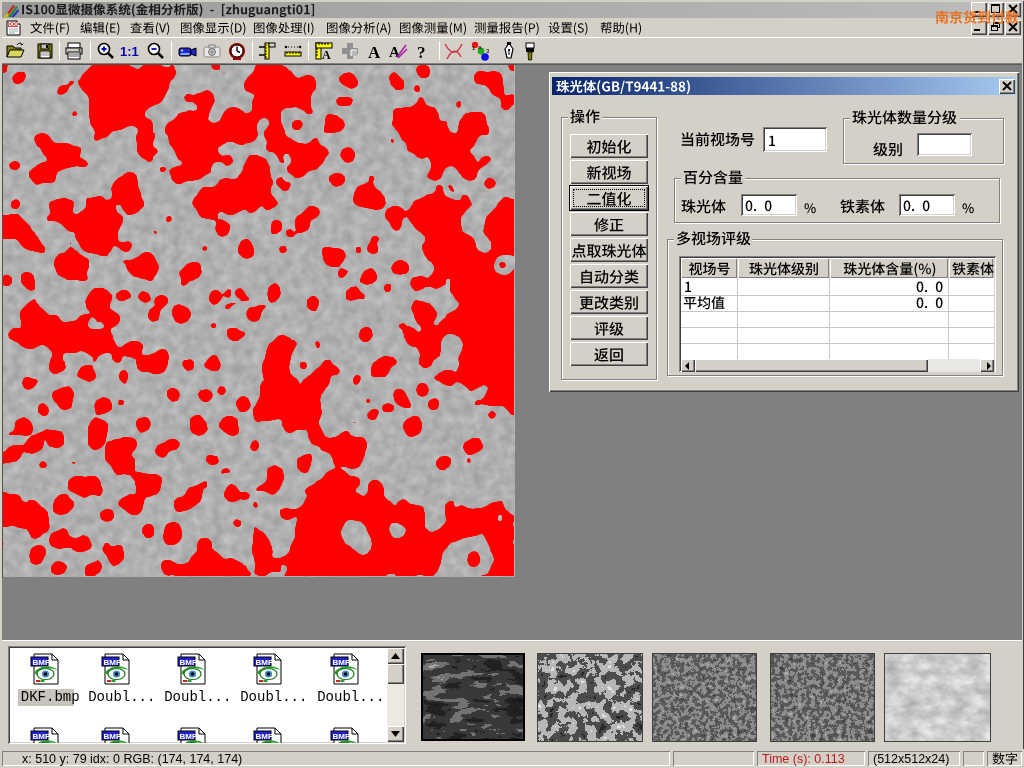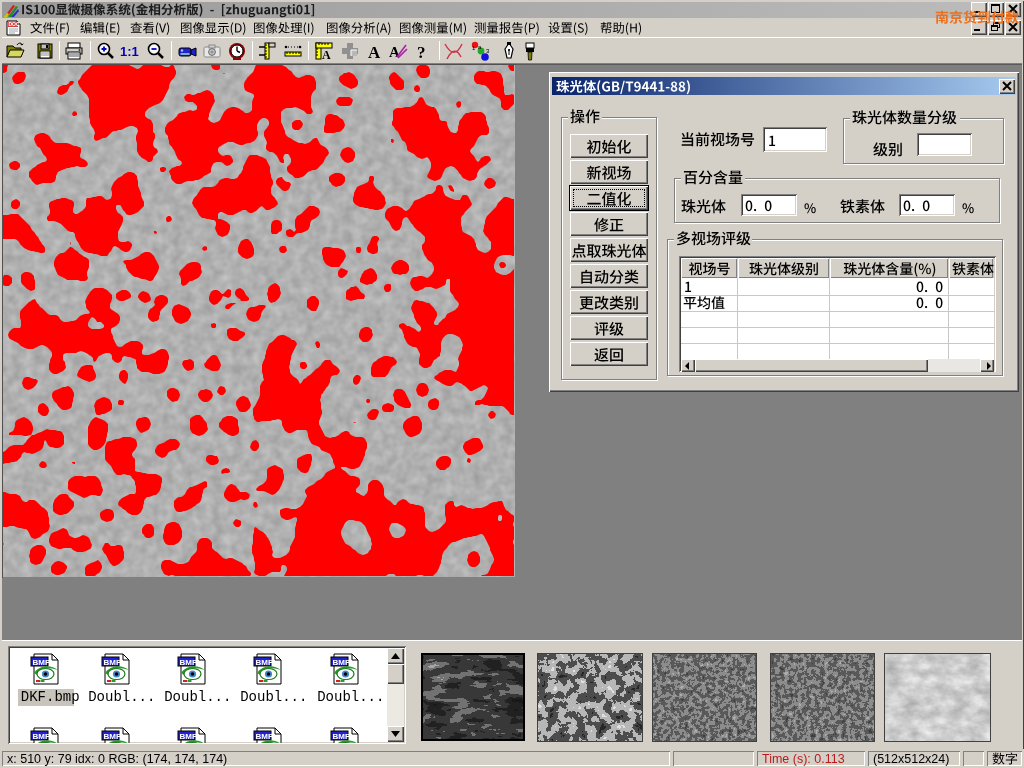--- a/index.html
+++ b/index.html
@@ -459,21 +459,21 @@
           <feFuncB type="linear" slope="0.35" intercept="0.63"></feFuncB>
           <feFuncA type="linear" slope="0" intercept="1"></feFuncA>
         </feComponentTransfer>
       </filter>
     </defs>
 <rect width="107" height="89" fill="#909090"></rect>
 <rect width="107" height="89" filter="url(#th5)"></rect>
 </svg>
 <div class="abs" style="left:0px;top:749px;width:1024px;height:19px;background:#d4d0c8"></div>
 <div class="abs sunkthin" style="left:2px;top:751px;width:668px;height:15px"></div>
-<div class="abs" style="left:7px;top:752px;font-size:12.5px;color:#000;white-space:pre">x: 510 y: 79 idx: 0 RGB: (174, 174, 174)</div>
+<div class="abs" style="left:22px;top:752px;font-size:12.5px;color:#000;white-space:pre">x: 510 y: 79 idx: 0 RGB: (174, 174, 174)</div>
 <div class="abs sunkthin" style="left:673px;top:751px;width:81px;height:15px"></div>
 <div class="abs sunkthin" style="left:757px;top:751px;width:108px;height:15px"></div>
 <div class="abs" style="left:762px;top:752px;font-size:12.5px;color:#b91c1c;white-space:pre">Time (s): 0.113</div>
 <div class="abs sunkthin" style="left:868px;top:751px;width:92px;height:15px"></div>
 <div class="abs" style="left:873px;top:752px;font-size:12.5px;color:#000;white-space:pre">(512x512x24)</div>
 <div class="abs sunkthin" style="left:963px;top:751px;width:21px;height:15px"></div>
 <div class="abs sunkthin" style="left:987px;top:751px;width:35px;height:15px"></div>
 <svg class="abs" style="left:0;top:0;pointer-events:none" width="1024" height="768" viewBox="0 0 1024 768">
     <path transform="translate(21.0,14.2) scale(0.012600,-0.012600)" d="M91 0H239V741H91Z" fill="#1c1c1c"></path>
     <path transform="translate(25.2,14.2) scale(0.012600,-0.012600)" d="M312 -14C483 -14 584 89 584 210C584 317 525 375 435 412L338 451C275 477 223 496 223 549C223 598 263 627 328 627C390 627 439 604 486 566L561 658C501 719 415 754 328 754C179 754 72 660 72 540C72 432 148 372 223 342L321 299C387 271 433 254 433 199C433 147 392 114 315 114C250 114 179 147 127 196L42 94C114 24 213 -14 312 -14Z" fill="#1c1c1c"></path>

